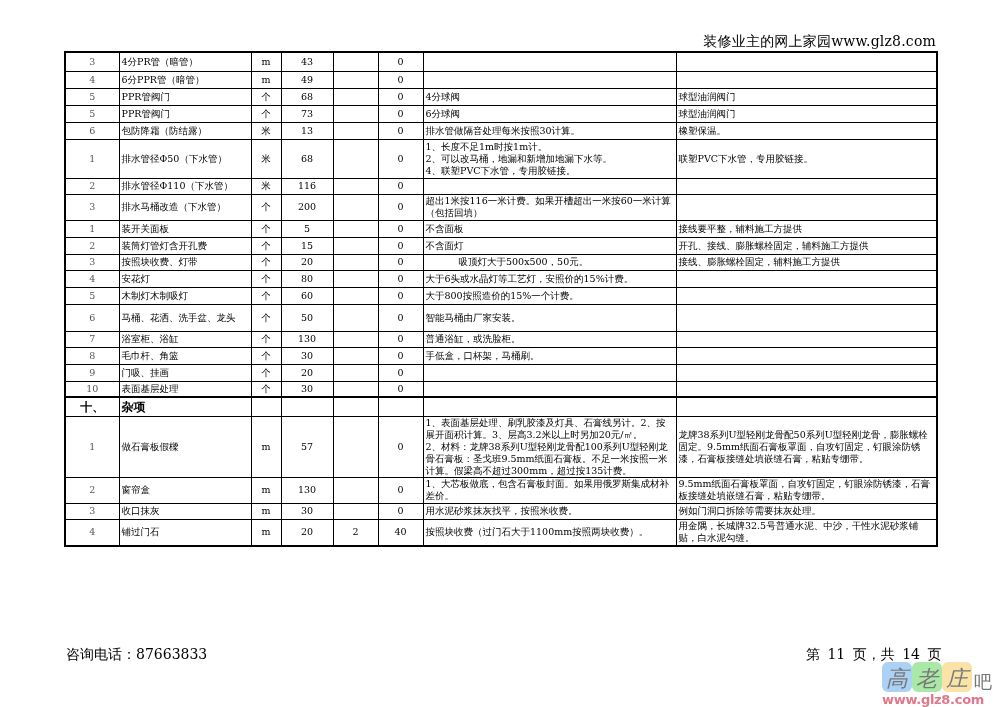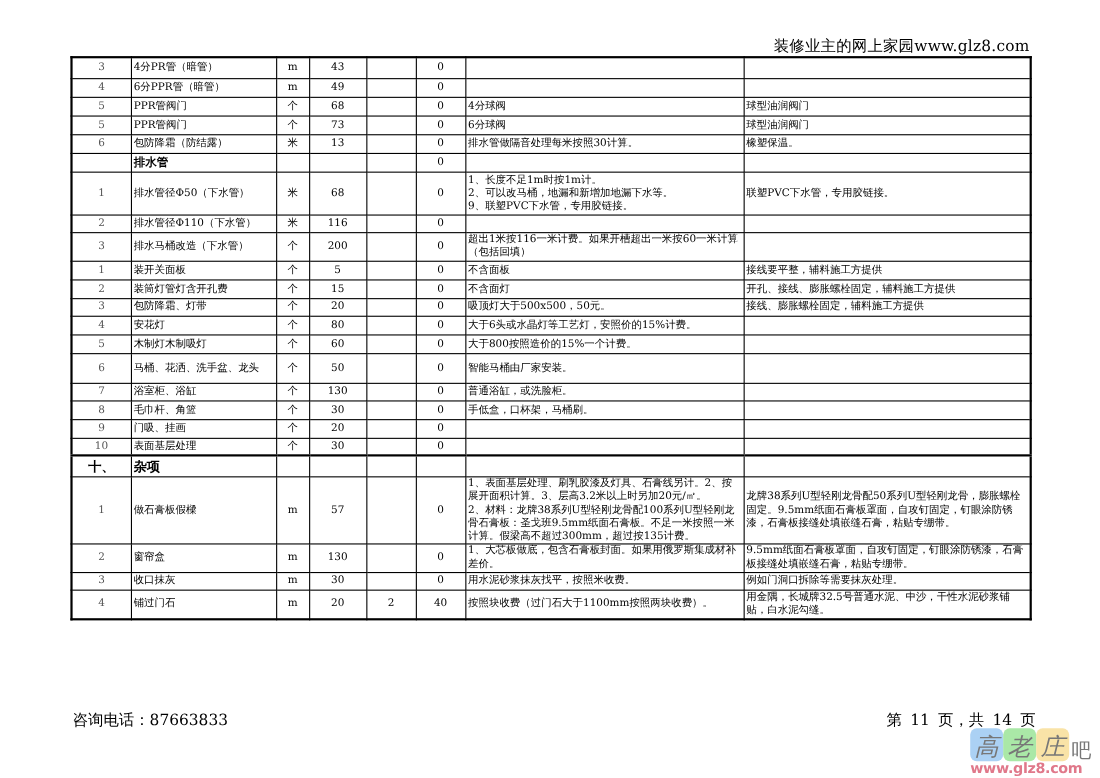--- a/index.html
+++ b/index.html
@@ -93,40 +93,30 @@
       <tr style="height: 17px;">
         <td class="c-no"><span style="white-space: pre-line;">6</span></td>
         <td class="c-name"><span style="white-space: pre-line;">包防降霜（防结露）</span></td>
         <td class="c-unit"><span style="white-space: pre-line;">米</span></td>
         <td class="c-price"><span style="white-space: pre-line;">13</span></td>
         <td class="c-qty"><span style="white-space: pre-line;"></span></td>
         <td class="c-total"><span style="white-space: pre-line;">0</span></td>
         <td class="c-desc"><span style="white-space: pre-line;">排水管做隔音处理每米按照30计算。</span></td>
         <td class="c-mat"><span style="white-space: pre-line;">橡塑保温。</span></td>
       </tr>
-      <tr class="section" style="height: 17px;">
-        <td class="c-no"><span style="white-space: pre-line;"></span></td>
-        <td class="c-name"><span style="white-space: pre-line;">排水管</span></td>
-        <td class="c-unit"><span style="white-space: pre-line;"></span></td>
-        <td class="c-price"><span style="white-space: pre-line;"></span></td>
-        <td class="c-qty"><span style="white-space: pre-line;"></span></td>
-        <td class="c-total"><span style="white-space: pre-line;">0</span></td>
-        <td class="c-desc"><span style="white-space: pre-line;"></span></td>
-        <td class="c-mat"><span style="white-space: pre-line;"></span></td>
-      </tr>
       <tr style="height: 39px;">
         <td class="c-no"><span style="white-space: pre-line;">1</span></td>
         <td class="c-name"><span style="white-space: pre-line;">排水管径Φ50（下水管）</span></td>
         <td class="c-unit"><span style="white-space: pre-line;">米</span></td>
         <td class="c-price"><span style="white-space: pre-line;">68</span></td>
         <td class="c-qty"><span style="white-space: pre-line;"></span></td>
         <td class="c-total"><span style="white-space: pre-line;">0</span></td>
         <td class="c-desc"><span style="white-space: pre-line;">1、长度不足1m时按1m计。
 2、可以改马桶，地漏和新增加地漏下水等。
-9、联塑PVC下水管，专用胶链接。</span></td>
+4、联塑PVC下水管，专用胶链接。</span></td>
         <td class="c-mat"><span style="white-space: pre-line;">联塑PVC下水管，专用胶链接。</span></td>
       </tr>
       <tr style="height: 16px;">
         <td class="c-no"><span style="white-space: pre-line;">2</span></td>
         <td class="c-name"><span style="white-space: pre-line;">排水管径Φ110（下水管）</span></td>
         <td class="c-unit"><span style="white-space: pre-line;">米</span></td>
         <td class="c-price"><span style="white-space: pre-line;">116</span></td>
         <td class="c-qty"><span style="white-space: pre-line;"></span></td>
         <td class="c-total"><span style="white-space: pre-line;">0</span></td>
         <td class="c-desc"><span style="white-space: pre-line;"></span></td>
@@ -157,26 +147,26 @@
         <td class="c-name"><span style="white-space: pre-line;">装筒灯管灯含开孔费</span></td>
         <td class="c-unit"><span style="white-space: pre-line;">个</span></td>
         <td class="c-price"><span style="white-space: pre-line;">15</span></td>
         <td class="c-qty"><span style="white-space: pre-line;"></span></td>
         <td class="c-total"><span style="white-space: pre-line;">0</span></td>
         <td class="c-desc"><span style="white-space: pre-line;">不含面灯</span></td>
         <td class="c-mat"><span style="white-space: pre-line;">开孔、接线、膨胀螺栓固定，辅料施工方提供</span></td>
       </tr>
       <tr style="height: 16px;">
         <td class="c-no"><span style="white-space: pre-line;">3</span></td>
-        <td class="c-name"><span style="white-space: pre-line;">包防降霜、灯带</span></td>
+        <td class="c-name"><span style="white-space: pre-line;">按照块收费、灯带</span></td>
         <td class="c-unit"><span style="white-space: pre-line;">个</span></td>
         <td class="c-price"><span style="white-space: pre-line;">20</span></td>
         <td class="c-qty"><span style="white-space: pre-line;"></span></td>
         <td class="c-total"><span style="white-space: pre-line;">0</span></td>
-        <td class="c-desc"><span style="white-space: pre-line;">吸顶灯大于500x500，50元。</span></td>
+        <td class="c-desc"><span style="white-space: pre-line; margin-left: 33px;">吸顶灯大于500x500，50元。</span></td>
         <td class="c-mat"><span style="white-space: pre-line;">接线、膨胀螺栓固定，辅料施工方提供</span></td>
       </tr>
       <tr style="height: 17px;">
         <td class="c-no"><span style="white-space: pre-line;">4</span></td>
         <td class="c-name"><span style="white-space: pre-line;">安花灯</span></td>
         <td class="c-unit"><span style="white-space: pre-line;">个</span></td>
         <td class="c-price"><span style="white-space: pre-line;">80</span></td>
         <td class="c-qty"><span style="white-space: pre-line;"></span></td>
         <td class="c-total"><span style="white-space: pre-line;">0</span></td>
         <td class="c-desc"><span style="white-space: pre-line;">大于6头或水晶灯等工艺灯，安照价的15%计费。</span></td>

